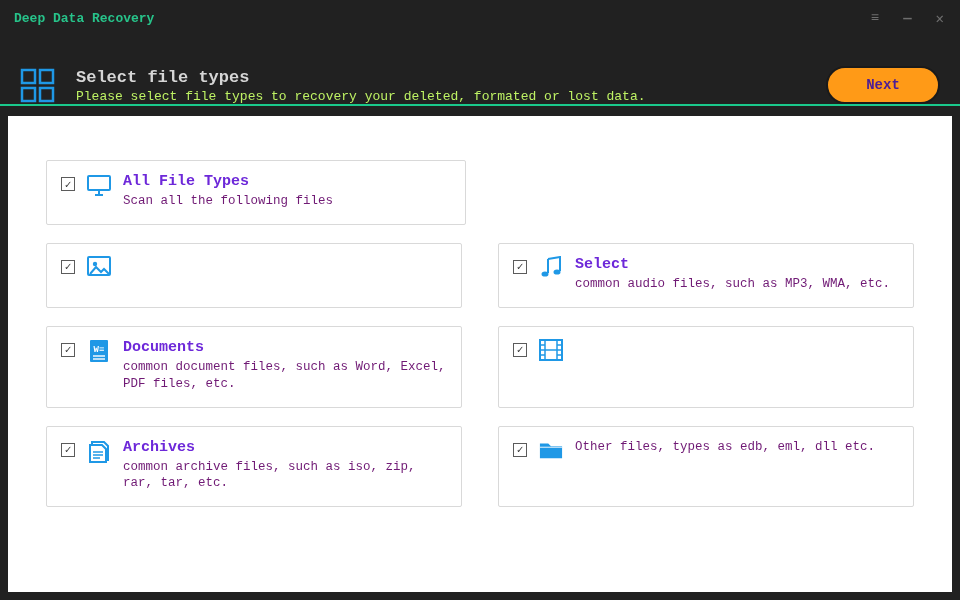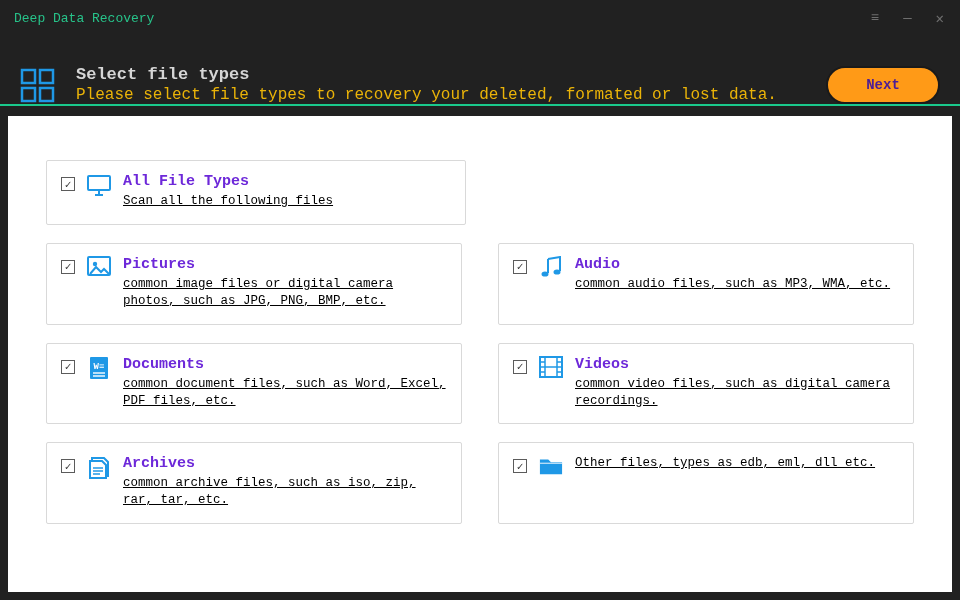--- a/index.html
+++ b/index.html
@@ -11,21 +11,21 @@
   }
 
   
   .titlebar {
     height: 36px;
     display: flex;
     align-items: center;
     padding: 8px 14px;
     color: #27c38a;
     font-size: 13px;
-    font-weight: normal;
+    font-weight: bold;
   }
   .titlebar .winctrls {
     margin-left: auto;
     display: flex;
     gap: 22px;
     color: #6e6e6e;
     font-size: 14px;
     letter-spacing: 2px;
   }
   .titlebar .winctrls span { cursor: pointer; }
@@ -40,22 +40,22 @@
   }
   .header .logo svg { display: block; }
   .header .heading { color: #c8c8c8; }
   .header .heading h1 {
     font-size: 17px;
     font-weight: bold;
     color: #d6d6d6;
     margin-bottom: 2px;
   }
   .header .heading p {
-    font-size: 16px;
-    color: #eab308;
+    font-size: 13px;
+    color: #bef264;
   }
   .next-btn {
     margin-left: auto;
     background: #ff9a17;
     color: #4c1d95;
     border: 2px solid #1a1a1a;
     border-radius: 20px;
     height: 38px;
     width: 114px;
     font-family: inherit;
@@ -119,23 +119,22 @@
   }
   .card .txt { flex: 1; }
   .card .txt .ttl {
     font-size: 15px;
     font-weight: bold;
     color: #6d28d9;
     margin-bottom: 3px;
   }
   .card .txt .desc {
     font-size: 12.5px;
-    color: #000000;
+    color: #701a75;
     line-height: 1.35;
-    text-decoration: underline;
   }
 
 </style>
 </head>
 <body>
 
 <div class="titlebar">
   <span>Deep Data Recovery</span>
   <div class="winctrls">
     <span>≡</span>
@@ -183,38 +182,34 @@
   <div class="card-row">
     <div class="card">
       <div class="chk">✓</div>
       <div class="type-icon">
         <svg width="24" height="22" viewBox="0 0 24 22">
           <rect x="1" y="1" width="22" height="18" rx="1" fill="none" stroke="#1f98e6" stroke-width="2"></rect>
           <circle cx="8" cy="8" r="2.2" fill="#1f98e6"></circle>
           <path d="M3 18 L9 11 L14 16 L17 13 L22 18" fill="none" stroke="#1f98e6" stroke-width="2"></path>
         </svg>
       </div>
-      <div class="txt">
-        <div class="ttl">Pictures</div>
-        <div class="desc">common image files or digital camera photos, such as JPG, PNG, BMP, etc.</div>
-      </div>
     </div>
 
     <div class="card">
       <div class="chk">✓</div>
       <div class="type-icon">
         <svg width="22" height="24" viewBox="0 0 22 24">
           <path d="M8 3 L20 1 V15" fill="none" stroke="#1f98e6" stroke-width="2"></path>
           <path d="M8 3 V17" fill="none" stroke="#1f98e6" stroke-width="2"></path>
           <ellipse cx="5" cy="18" rx="3.5" ry="2.6" fill="#1f98e6"></ellipse>
           <ellipse cx="17" cy="16" rx="3.5" ry="2.6" fill="#1f98e6"></ellipse>
         </svg>
       </div>
       <div class="txt">
-        <div class="ttl">Audio</div>
+        <div class="ttl">Select</div>
         <div class="desc">common audio files, such as MP3, WMA, etc.</div>
       </div>
     </div>
   </div>
 
   <div class="card-row">
     <div class="card">
       <div class="chk">✓</div>
       <div class="type-icon">
         <svg width="22" height="24" viewBox="0 0 22 24">
@@ -237,24 +232,20 @@
           <rect x="1" y="1" width="22" height="20" fill="none" stroke="#1f98e6" stroke-width="2"></rect>
           <line x1="6" y1="1" x2="6" y2="21" stroke="#1f98e6" stroke-width="1.5"></line>
           <line x1="18" y1="1" x2="18" y2="21" stroke="#1f98e6" stroke-width="1.5"></line>
           <line x1="1" y1="6" x2="6" y2="6" stroke="#1f98e6" stroke-width="1.5"></line>
           <line x1="1" y1="11" x2="23" y2="11" stroke="#1f98e6" stroke-width="1.5"></line>
           <line x1="1" y1="16" x2="6" y2="16" stroke="#1f98e6" stroke-width="1.5"></line>
           <line x1="18" y1="6" x2="23" y2="6" stroke="#1f98e6" stroke-width="1.5"></line>
           <line x1="18" y1="16" x2="23" y2="16" stroke="#1f98e6" stroke-width="1.5"></line>
         </svg>
       </div>
-      <div class="txt">
-        <div class="ttl">Videos</div>
-        <div class="desc">common video files, such as digital camera recordings.</div>
-      </div>
     </div>
   </div>
 
   <div class="card-row">
     <div class="card">
       <div class="chk">✓</div>
       <div class="type-icon">
         <svg width="24" height="24" viewBox="0 0 24 24">
           <path d="M5 3 H17 L21 7 V21 H5 Z" fill="none" stroke="#1f98e6" stroke-width="2"></path>
           <path d="M3 6 H15 L19 10 V23 H3 Z" fill="#fff" stroke="#1f98e6" stroke-width="2"></path>

